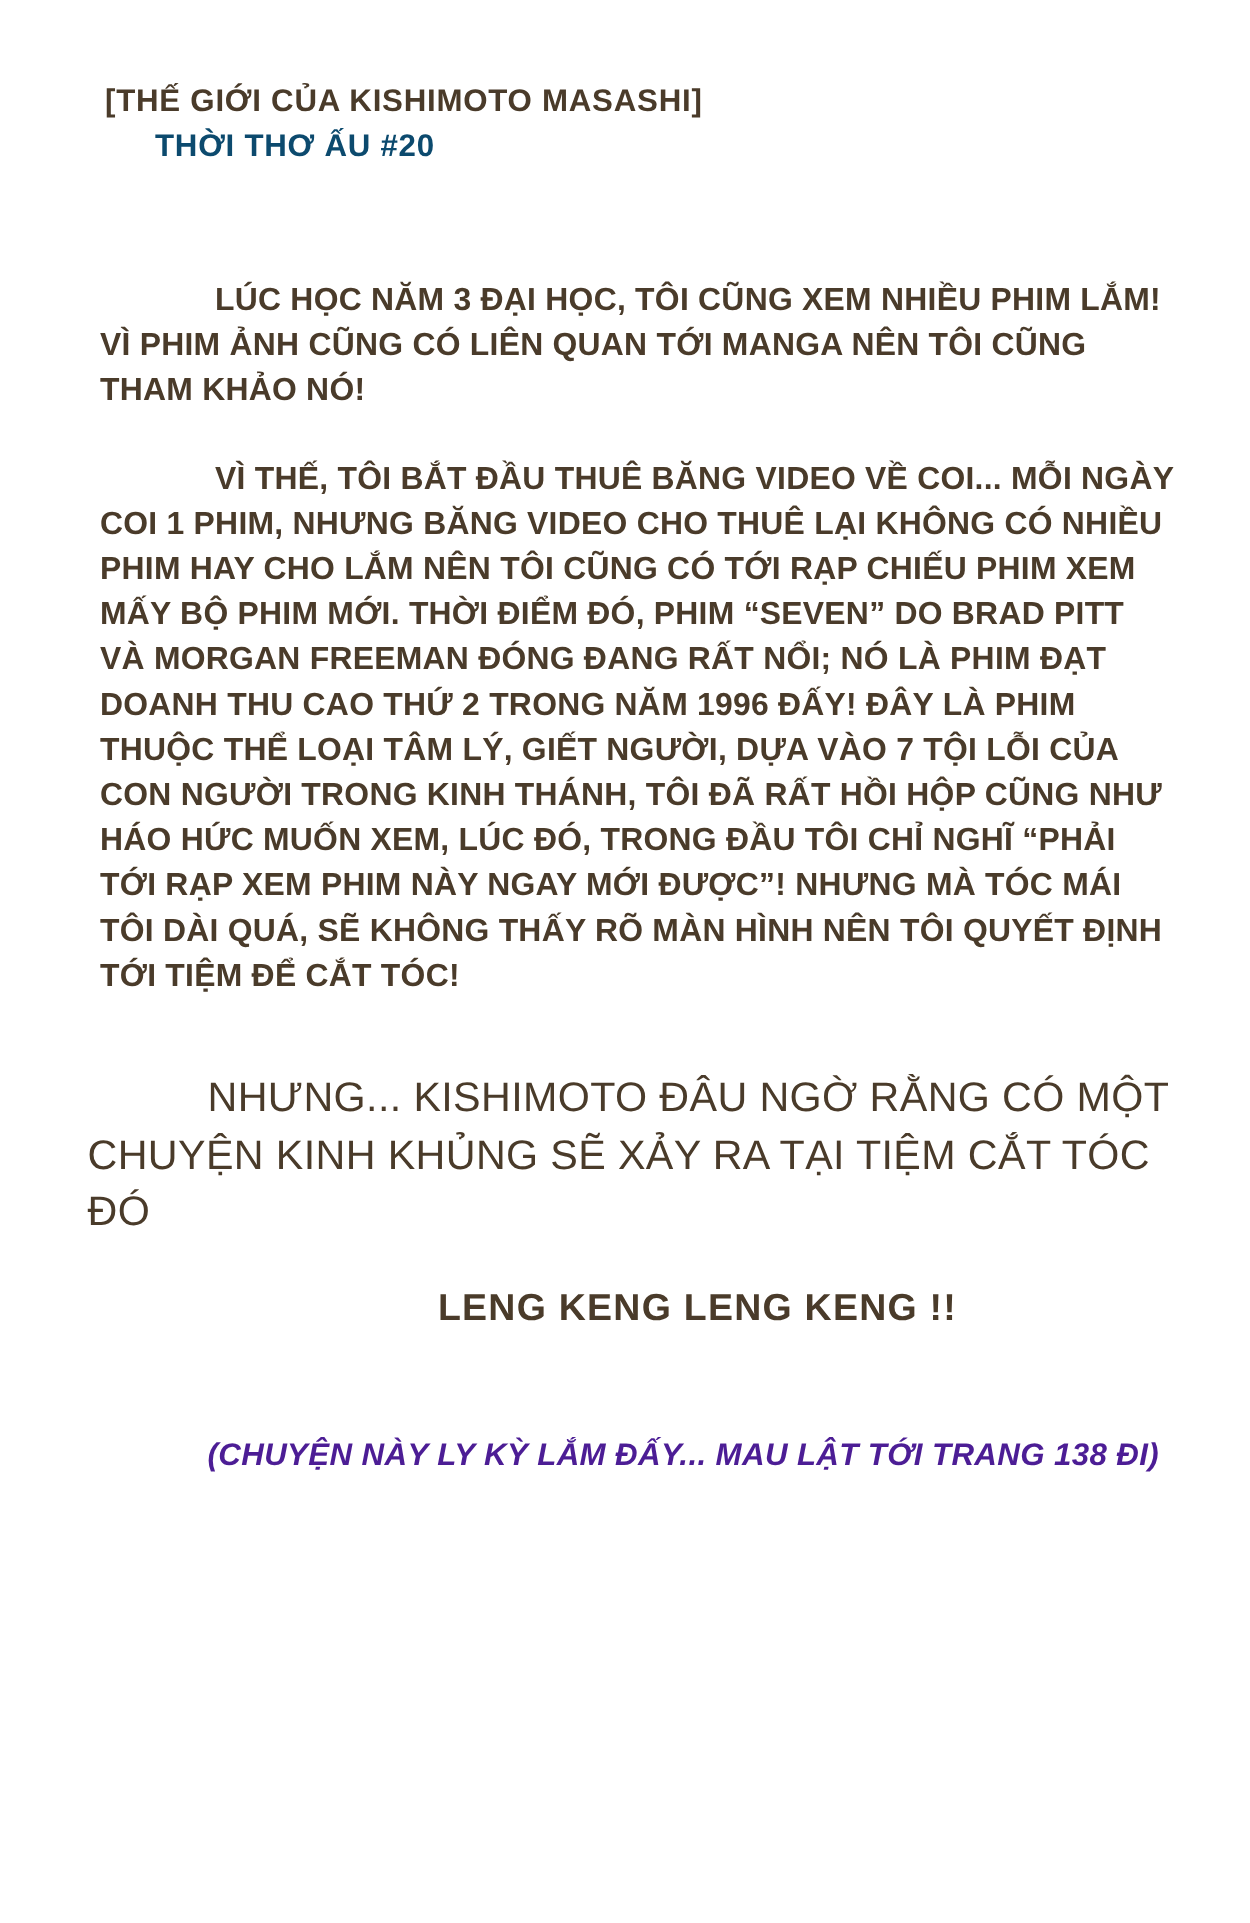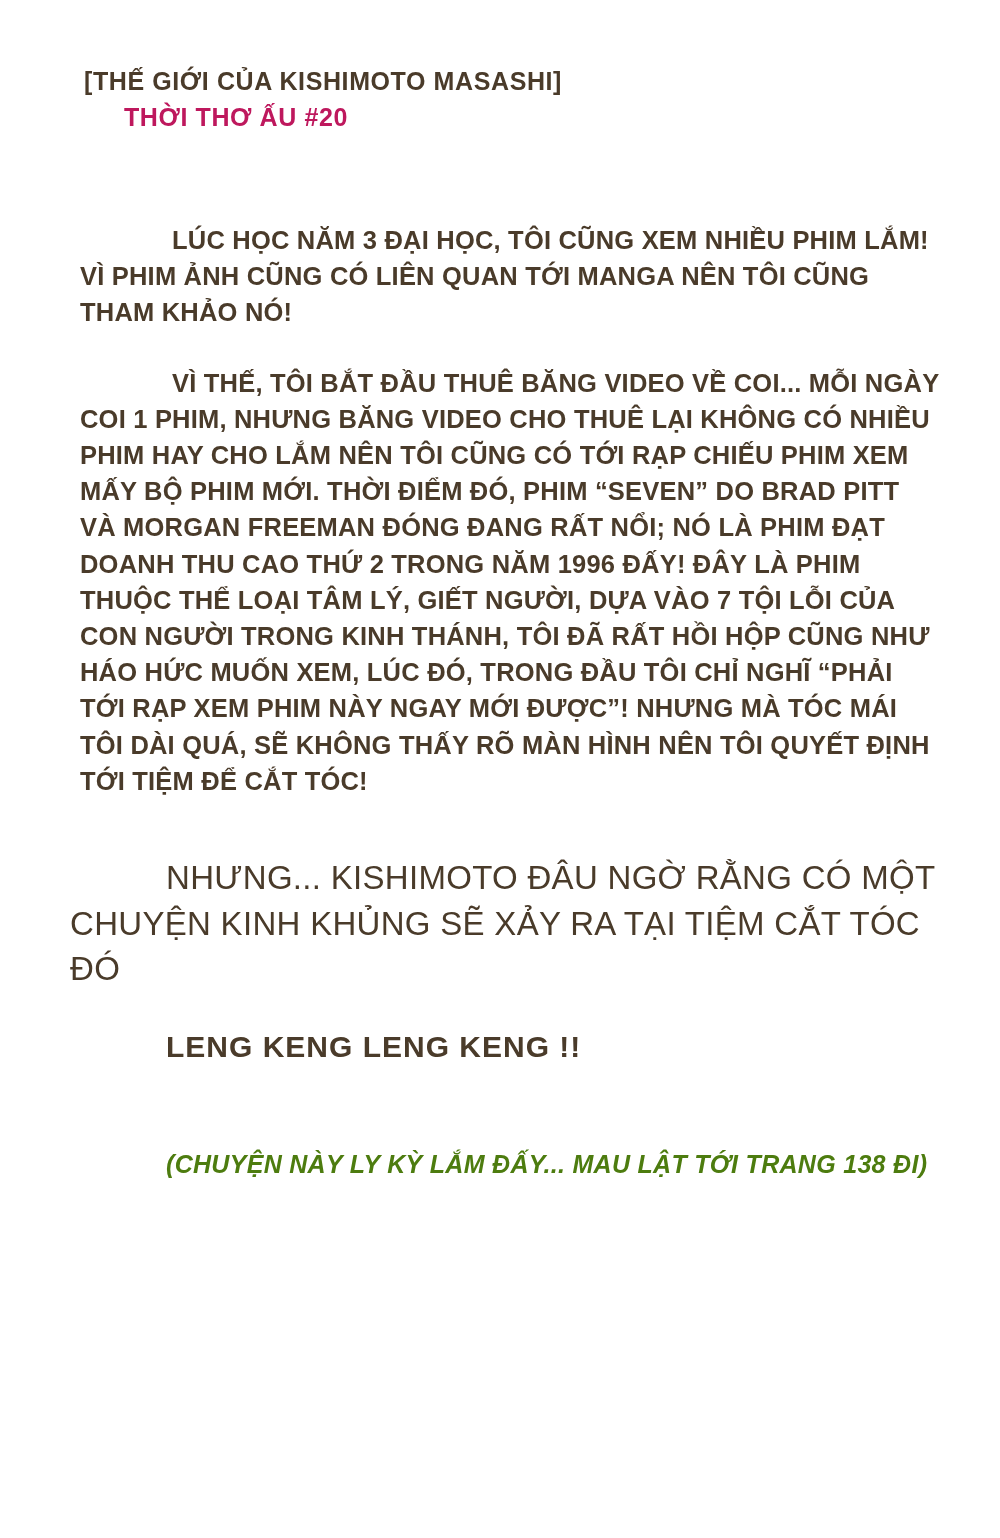--- a/index.html
+++ b/index.html
@@ -29,21 +29,21 @@
     letter-spacing: 0.6px;
     line-height: 1.25;
     color: #4a3b2a;
     text-transform: uppercase;
   }
   .header-sub {
     font-size: 25px;
     font-weight: bold;
     letter-spacing: 0.6px;
     line-height: 1.3;
-    color: #be185d;
+    color: #0c4a6e;
     margin-left: 40px;
     margin-top: 4px;
     text-transform: uppercase;
   }
   
   .body-block {
     position: absolute;
     left: 80px;
     top: 222px;
     width: 860px;
@@ -79,31 +79,32 @@
     position: absolute;
     left: 70px;
     top: 1030px;
     width: 880px;
     font-size: 30px;
     font-weight: bold;
     letter-spacing: 1px;
     color: #4a3b2a;
     text-transform: uppercase;
     text-indent: 96px;
+    text-align: center;
   }
   .aside {
     position: absolute;
     left: 70px;
     top: 1150px;
     width: 880px;
     font-size: 25px;
     font-weight: bold;
     font-style: italic;
     letter-spacing: 0.3px;
-    color: #4d7c0f;
+    color: #4c1d95;
     text-transform: uppercase;
     text-indent: 96px;
   }
 </style>
 </head>
 <body>
 
 <div class="page">
 
   <div class="header">

